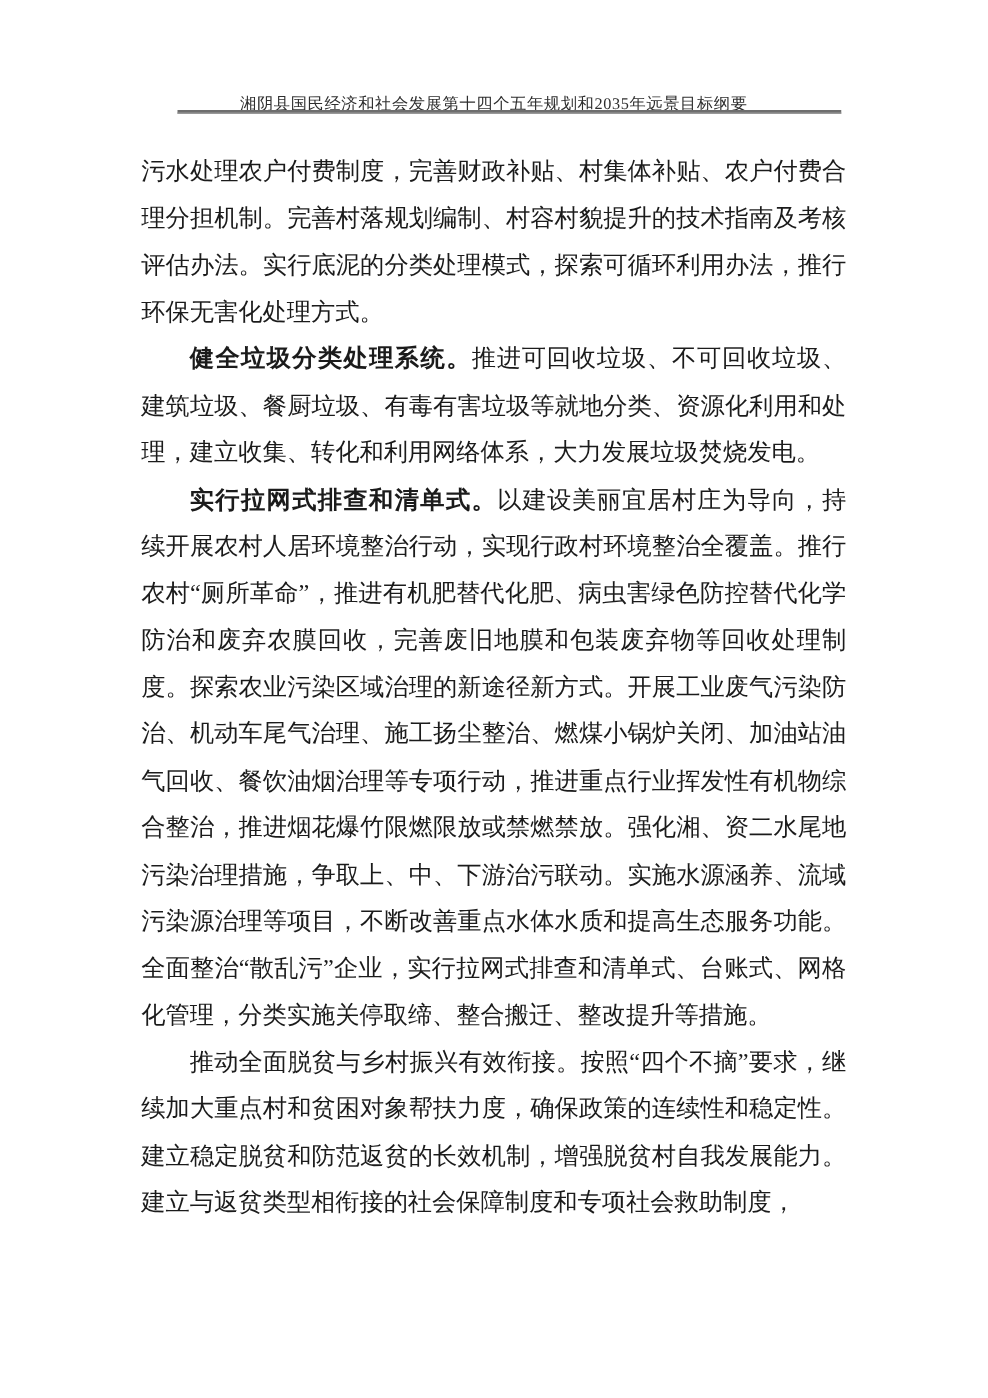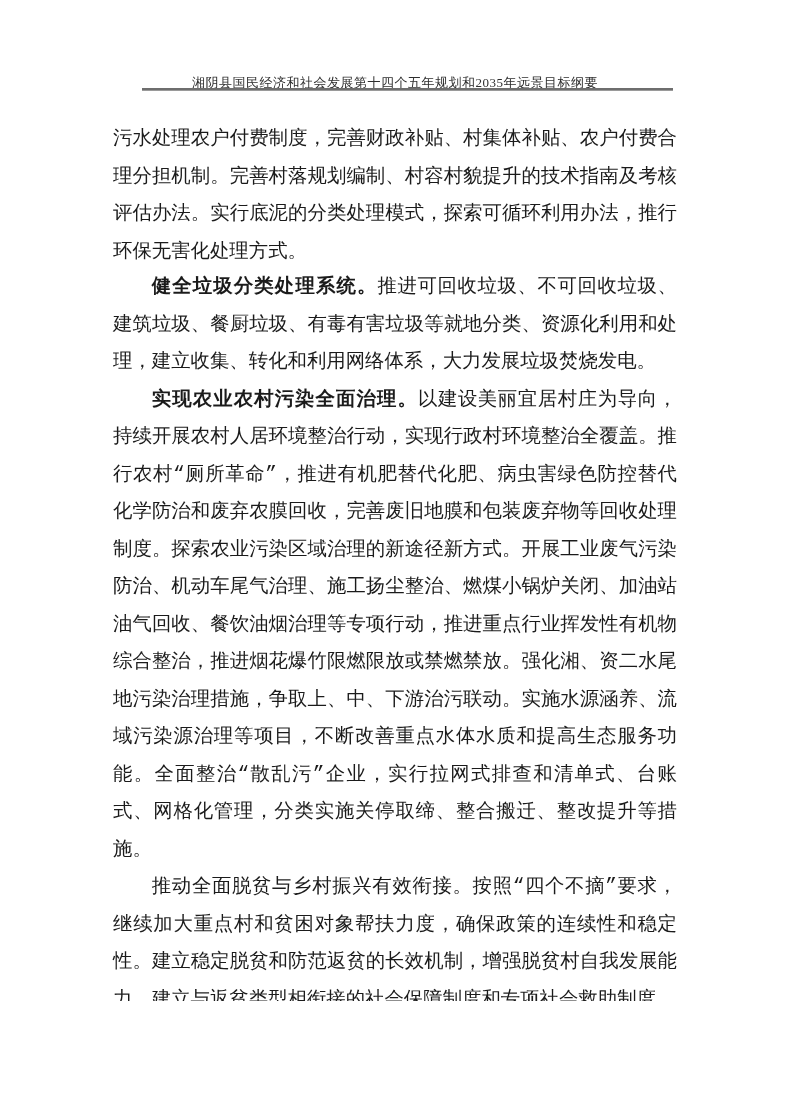--- a/index.html
+++ b/index.html
@@ -50,21 +50,20 @@
   .document-body p,
   .document-body h3 {
     margin: 0;
     padding: 0;
     font-size: 19.4px;
     line-height: 37.5px;
     font-weight: normal;
   }
   .document-body p.indent {
     text-indent: 2em;
-    font-family: Liberation Mono, monospace;
   }
   .document-body p strong {
     font-weight: bold;
     letter-spacing: 0.5px;
   }
   .document-body h3 {
     font-weight: bold;
     letter-spacing: 0.5px;
     text-align: left;
   }
@@ -81,18 +80,18 @@
 </head>
 <body>
 
 <div class="page">
   <div class="header-title">湘阴县国民经济和社会发展第十四个五年规划和2035年远景目标纲要</div>
   <div class="header-rule"></div>
 
   <div class="document-body">
       <p>污水处理农户付费制度，完善财政补贴、村集体补贴、农户付费合理分担机制。完善村落规划编制、村容村貌提升的技术指南及考核评估办法。实行底泥的分类处理模式，探索可循环利用办法，推行环保无害化处理方式。</p>
       <p class="indent"><strong>健全垃圾分类处理系统。</strong>推进可回收垃圾、不可回收垃圾、建筑垃圾、餐厨垃圾、有毒有害垃圾等就地分类、资源化利用和处理，建立收集、转化和利用网络体系，大力发展垃圾焚烧发电。</p>
-      <p class="indent"><strong>实现农业农村污染全面治理。</strong>以建设美丽宜居村庄为导向，持续开展农村人居环境整治行动，实现行政村环境整治全覆盖。推行农村“厕所革命”，推进有机肥替代化肥、病虫害绿色防控替代化学防治和废弃农膜回收，完善废旧地膜和包装废弃物等回收处理制度。探索农业污染区域治理的新途径新方式。开展工业废气污染防治、机动车尾气治理、施工扬尘整治、燃煤小锅炉关闭、加油站油气回收、餐饮油烟治理等专项行动，推进重点行业挥发性有机物综合整治，推进烟花爆竹限燃限放或禁燃禁放。强化湘、资二水尾地污染治理措施，争取上、中、下游治污联动。实施水源涵养、流域污染源治理等项目，不断改善重点水体水质和提高生态服务功能。全面整治“散乱污”企业，实行拉网式排查和清单式、台账式、网格化管理，分类实施关停取缔、整合搬迁、整改提升等措施。</p>
+      <p class="indent"><strong>实行拉网式排查和清单式。</strong>以建设美丽宜居村庄为导向，持续开展农村人居环境整治行动，实现行政村环境整治全覆盖。推行农村“厕所革命”，推进有机肥替代化肥、病虫害绿色防控替代化学防治和废弃农膜回收，完善废旧地膜和包装废弃物等回收处理制度。探索农业污染区域治理的新途径新方式。开展工业废气污染防治、机动车尾气治理、施工扬尘整治、燃煤小锅炉关闭、加油站油气回收、餐饮油烟治理等专项行动，推进重点行业挥发性有机物综合整治，推进烟花爆竹限燃限放或禁燃禁放。强化湘、资二水尾地污染治理措施，争取上、中、下游治污联动。实施水源涵养、流域污染源治理等项目，不断改善重点水体水质和提高生态服务功能。全面整治“散乱污”企业，实行拉网式排查和清单式、台账式、网格化管理，分类实施关停取缔、整合搬迁、整改提升等措施。</p>
       <p class="indent">推动全面脱贫与乡村振兴有效衔接。按照“四个不摘”要求，继续加大重点村和贫困对象帮扶力度，确保政策的连续性和稳定性。建立稳定脱贫和防范返贫的长效机制，增强脱贫村自我发展能力。建立与返贫类型相衔接的社会保障制度和专项社会救助制度，</p>
     </div>
 
   <div class="footer-page-number">102</div>
 </div>
 
 </body></html>

